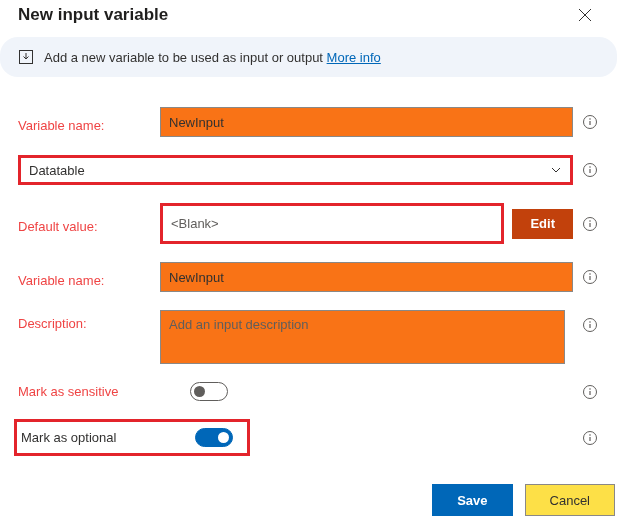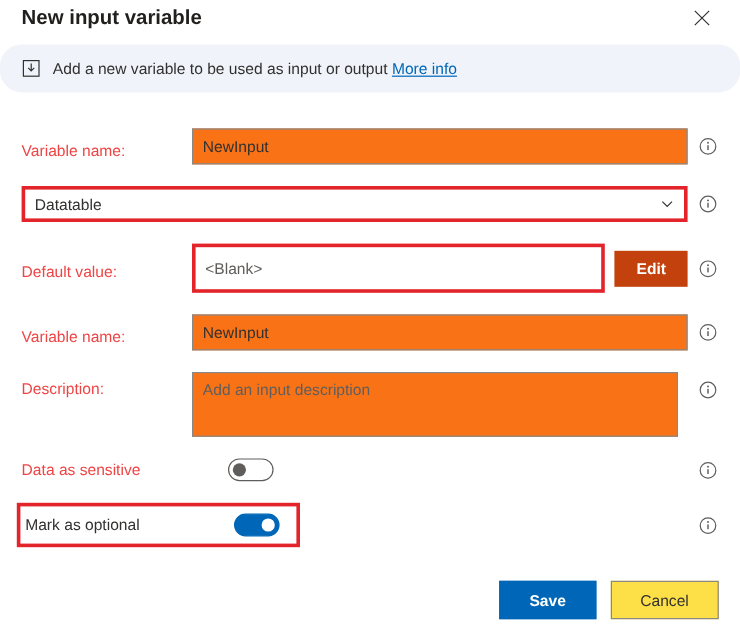--- a/index.html
+++ b/index.html
@@ -155,21 +155,21 @@
       display: inline-flex;
       align-items: center;
       gap: 18px;
       border: 3px solid #e3242b;
       padding: 6px 14px 6px 4px;
       margin-left: -4px;
     }
     .footer {
       position: absolute;
       bottom: 14px;
-      right: 18px;
+      right: 2px;
       display: flex;
       gap: 12px;
     }
     .btn {
       height: 32px;
       padding: 0 24px;
       font-size: 13px;
       font-weight: 400;
       cursor: pointer;
       border: 1px solid #8a8886;
@@ -287,21 +287,21 @@
         <svg width="16" height="16" viewBox="0 0 16 16">
             <circle cx="8" cy="8" r="6.5" fill="none" stroke="#605e5c" stroke-width="1"></circle>
             <circle cx="8" cy="5" r="0.8" fill="#605e5c"></circle>
             <rect x="7.4" y="7" width="1.2" height="4" fill="#605e5c"></rect>
           </svg>
       </span>
     </div>
   </div>
 
   <div class="row" style="margin-top:6px;">
-    <div class="label-col" style="width:160px; flex-basis:160px; padding-top:0;">Data as sensitive</div>
+    <div class="label-col" style="width:160px; flex-basis:160px; padding-top:0;">Mark as sensitive</div>
     <div class="field-col">
       <div class="toggle">
         <div class="knob"></div>
       </div>
       <div style="flex:1"></div>
       <span class="info-icon">
         <svg width="16" height="16" viewBox="0 0 16 16">
             <circle cx="8" cy="8" r="6.5" fill="none" stroke="#605e5c" stroke-width="1"></circle>
             <circle cx="8" cy="5" r="0.8" fill="#605e5c"></circle>
             <rect x="7.4" y="7" width="1.2" height="4" fill="#605e5c"></rect>

